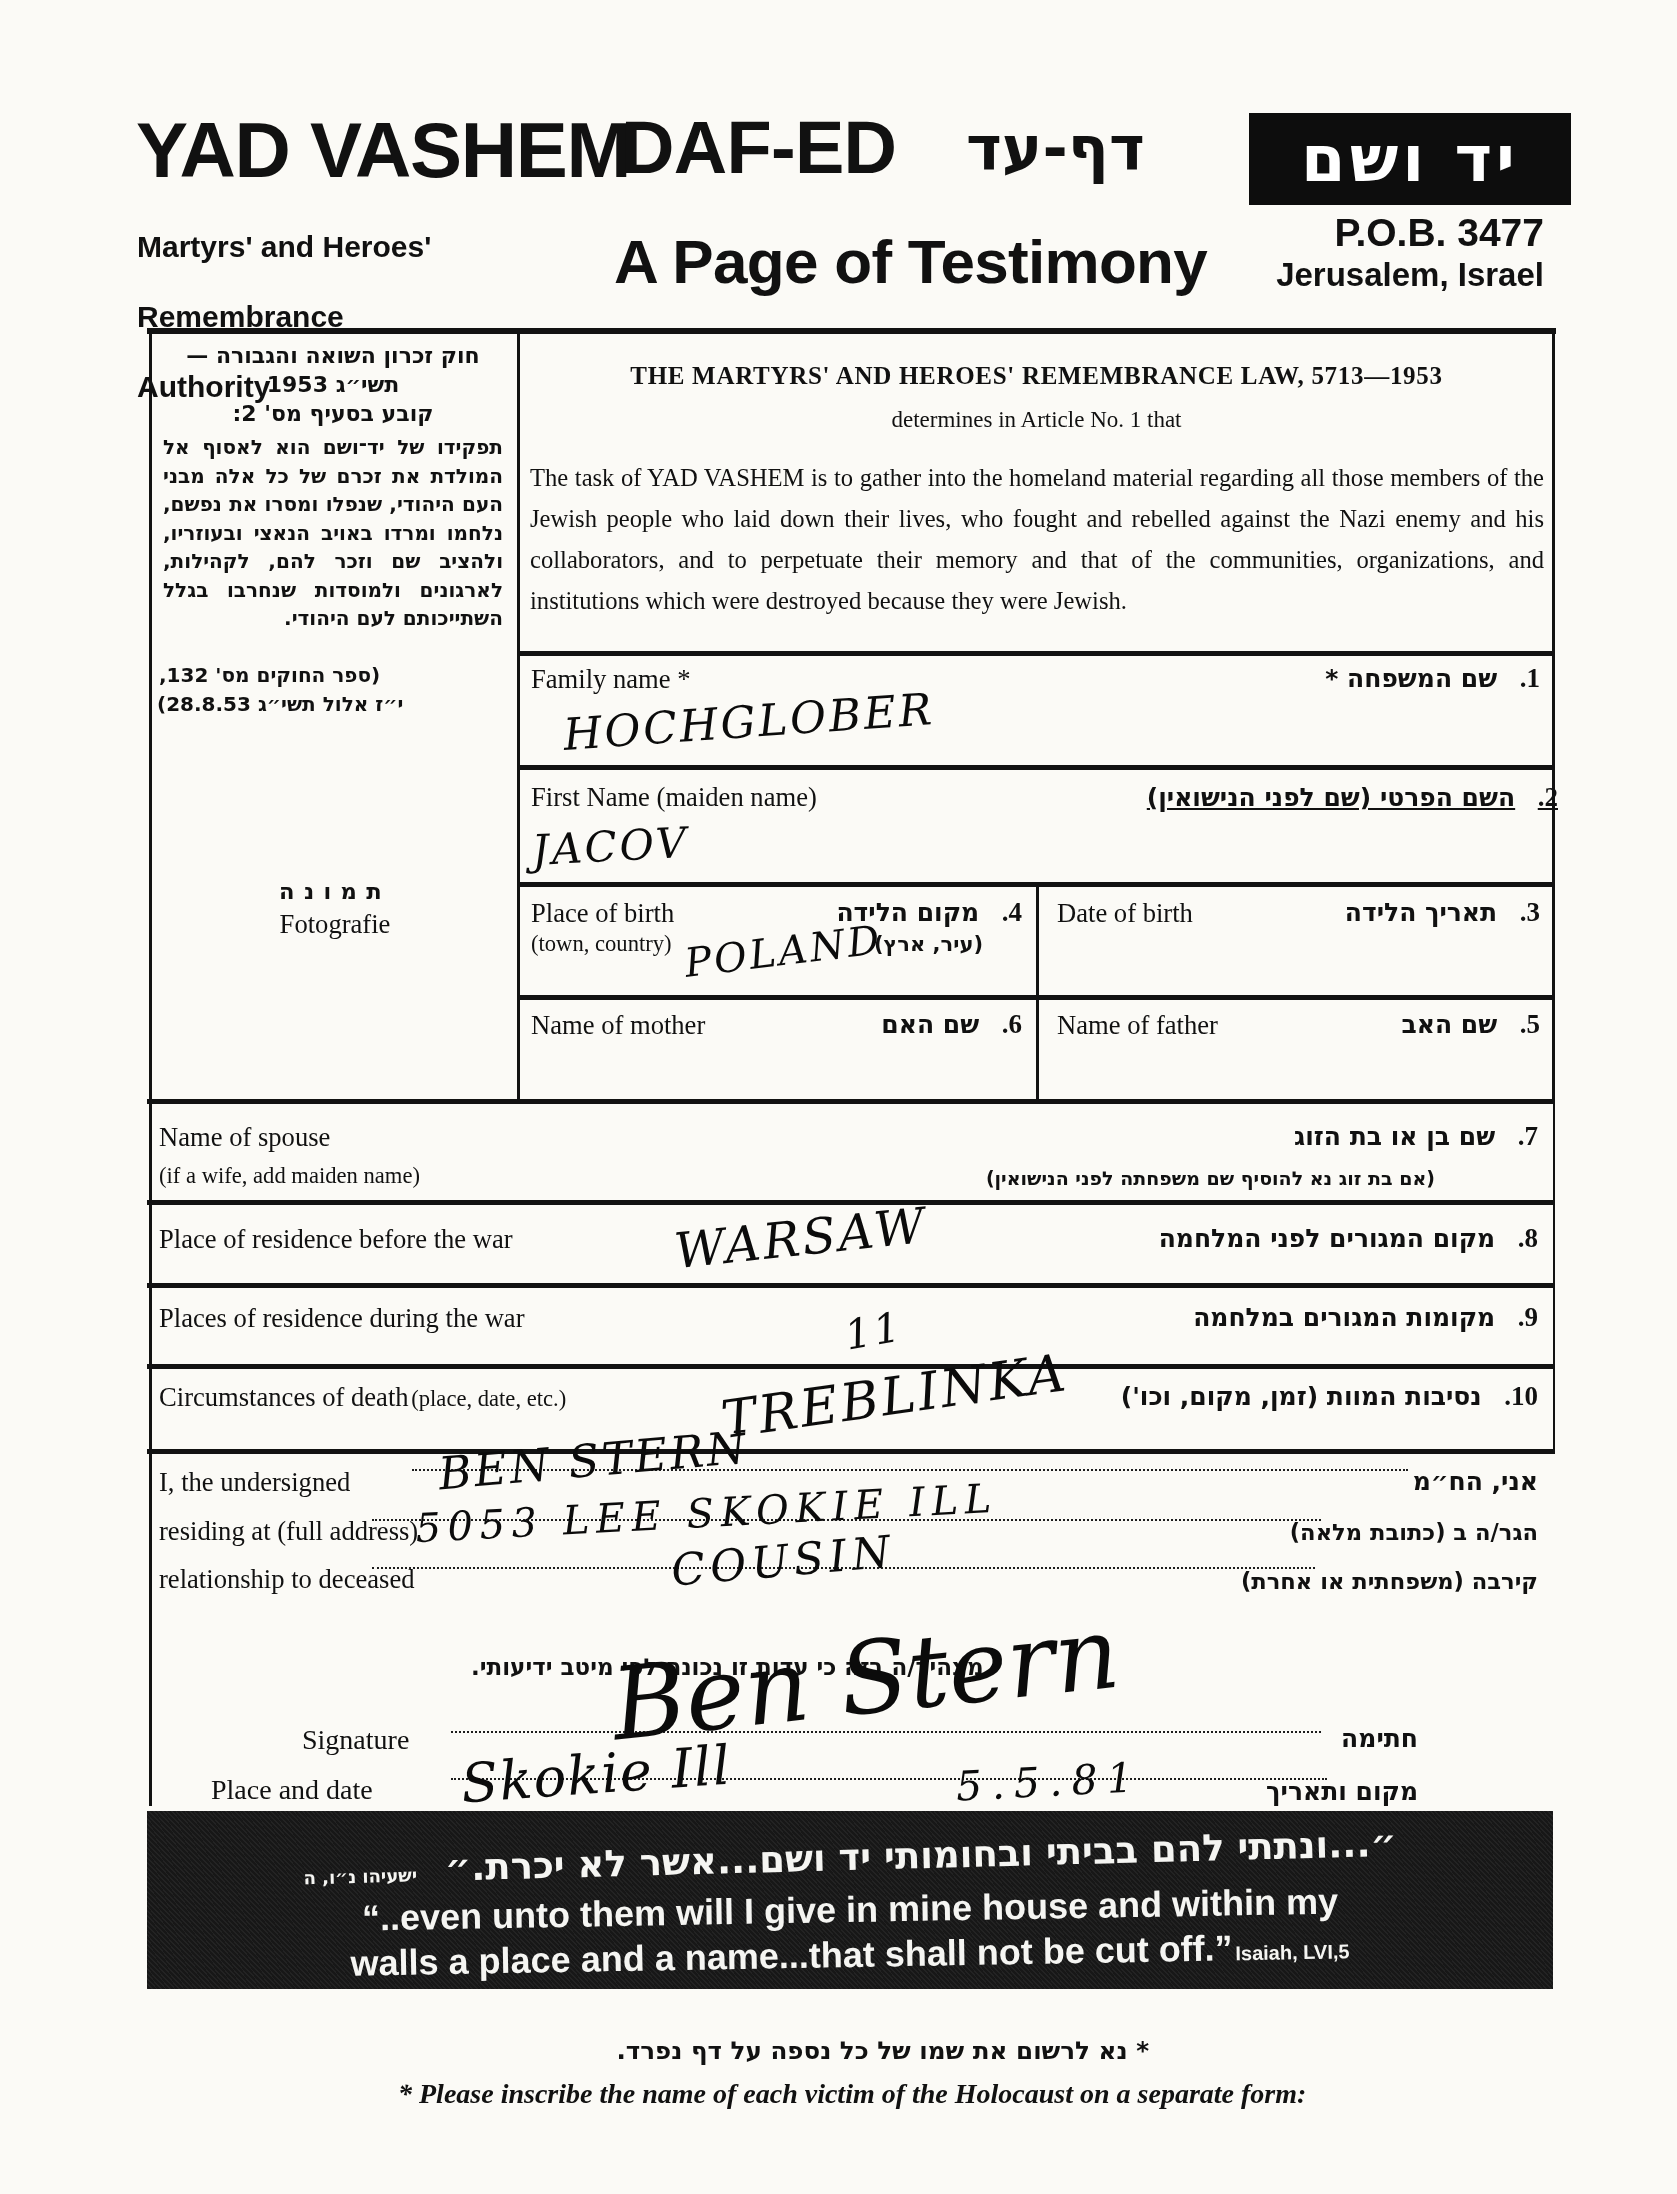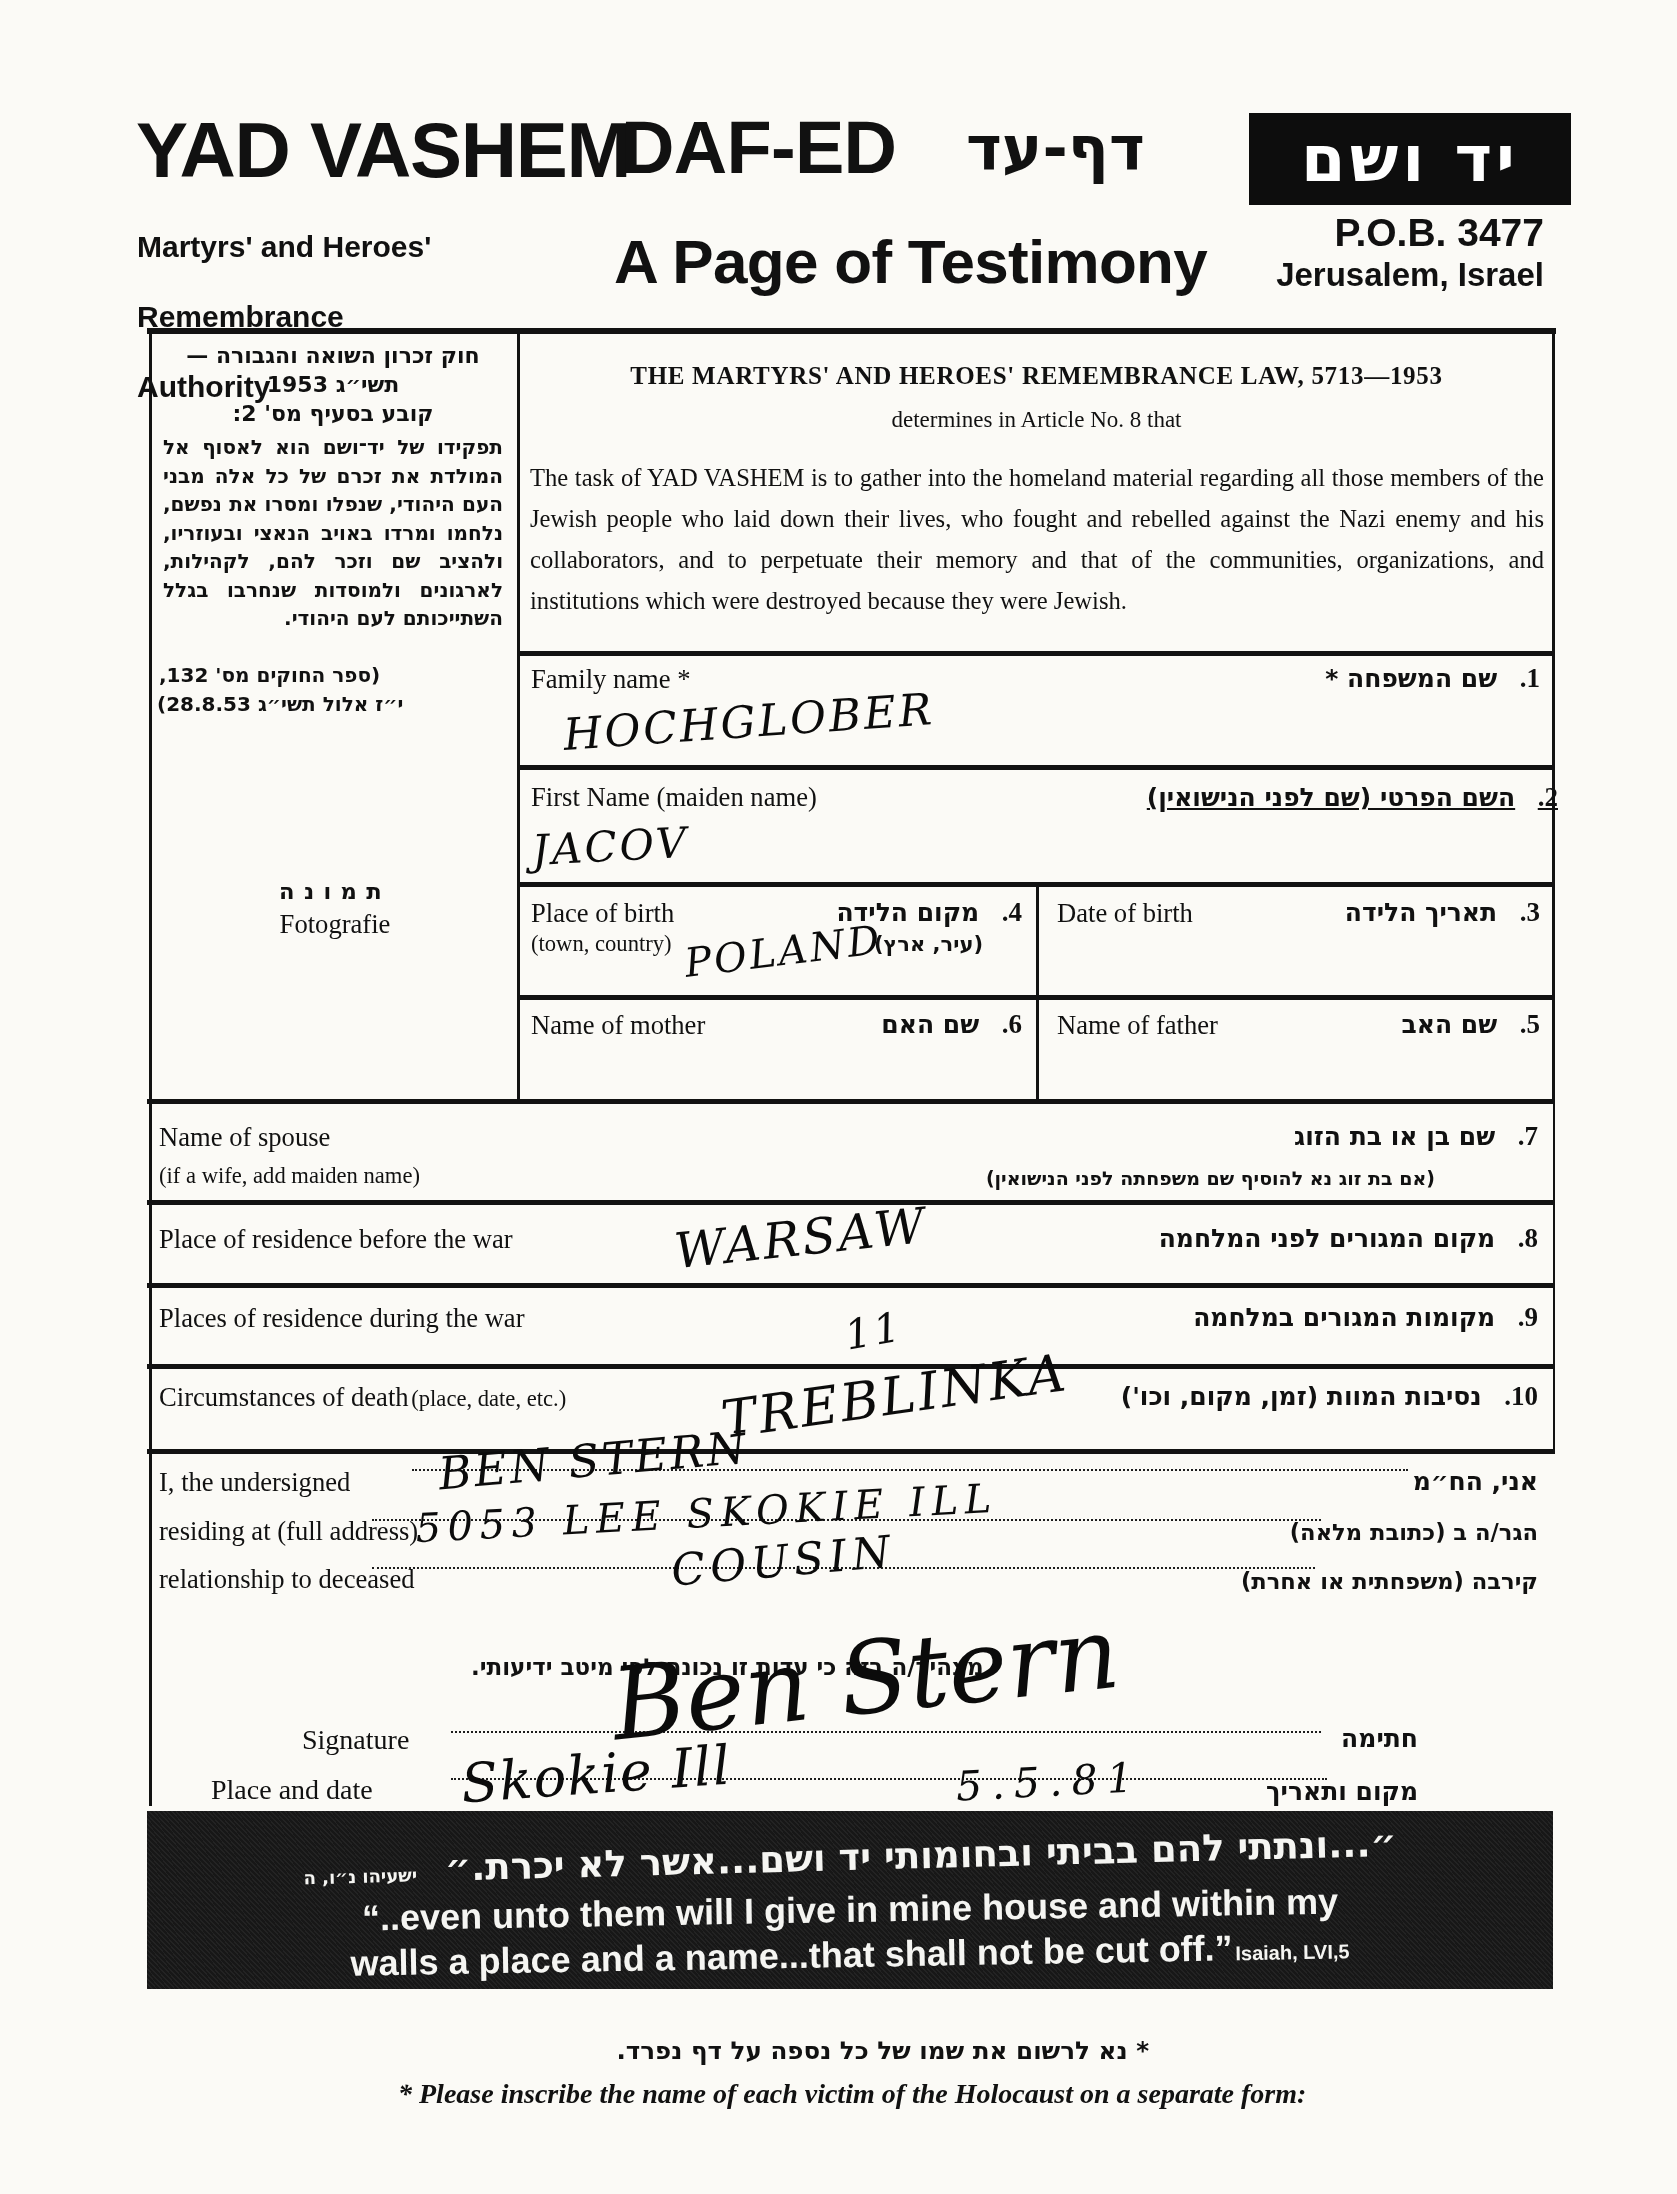--- a/index.html
+++ b/index.html
@@ -82,21 +82,21 @@
   <div class="abs he heLawBody" style="left:163px;top:433px;width:340px;font-size:20px;font-weight:bold;line-height:28.5px;">תפקידו של יד־ושם הוא לאסוף אל המולדת את זכרם של כל אלה מבני העם היהודי, שנפלו ומסרו את נפשם, נלחמו ומרדו באויב הנאצי ובעוזריו, ולהציב שם וזכר להם, לקהילות, לארגונים ולמוסדות שנחרבו בגלל השתייכותם לעם היהודי.</div>
   <div class="abs he" style="left:159px;top:663px;font-size:20px;font-weight:bold;">(ספר החוקים מס' 132,</div>
   <div class="abs he" style="left:157px;top:692px;font-size:20px;font-weight:bold;">י״ז אלול תשי״ג 28.8.53)</div>
 
   <div class="abs" style="left:199px;top:878px;width:272px;text-align:center;">
     <div class="he" style="font-size:22.6px;font-weight:bold;letter-spacing:9.3px;">תמונה</div>
     <div class="en" style="font-size:26.6px;margin-top:5.3px;text-align:center;">Fotografie</div>
   </div>
 
   <div class="abs en" style="left:528px;top:362px;width:1017px;text-align:center;font-size:25px;font-weight:bold;letter-spacing:0.7px;">THE MARTYRS' AND HEROES' REMEMBRANCE LAW, 5713—1953</div>
-  <div class="abs en" style="left:528px;top:407px;width:1017px;text-align:center;font-size:23px;">determines in Article No. 8 that</div>
+  <div class="abs en" style="left:528px;top:407px;width:1017px;text-align:center;font-size:23px;">determines in Article No. 1 that</div>
   <div class="abs en enLawBody" style="left:530px;top:457px;width:1014px;font-size:24.6px;line-height:41px;">The task of YAD VASHEM is to gather into the homeland material regarding all those members of the Jewish people who laid down their lives, who fought and rebelled against the Nazi enemy and his collaborators, and to perpetuate their memory and that of the communities, organizations, and institutions which were destroyed because they were Jewish.</div>
 
   <div class="abs en lab" style="left:531px;top:664px;">Family name *</div>
   <div class="helabel" style="right:137px;top:664px;">
     <span class="he">שם המשפחה *</span>
     <span class="num">.1</span>
   </div>
   <div class="abs hw" style="left:563px;top:696px;font-size:44px;transform:rotate(-4deg);">HOCHGLOBER</div>
 
   <div class="abs en lab" style="left:531px;top:782px;">First Name (maiden name)</div>

